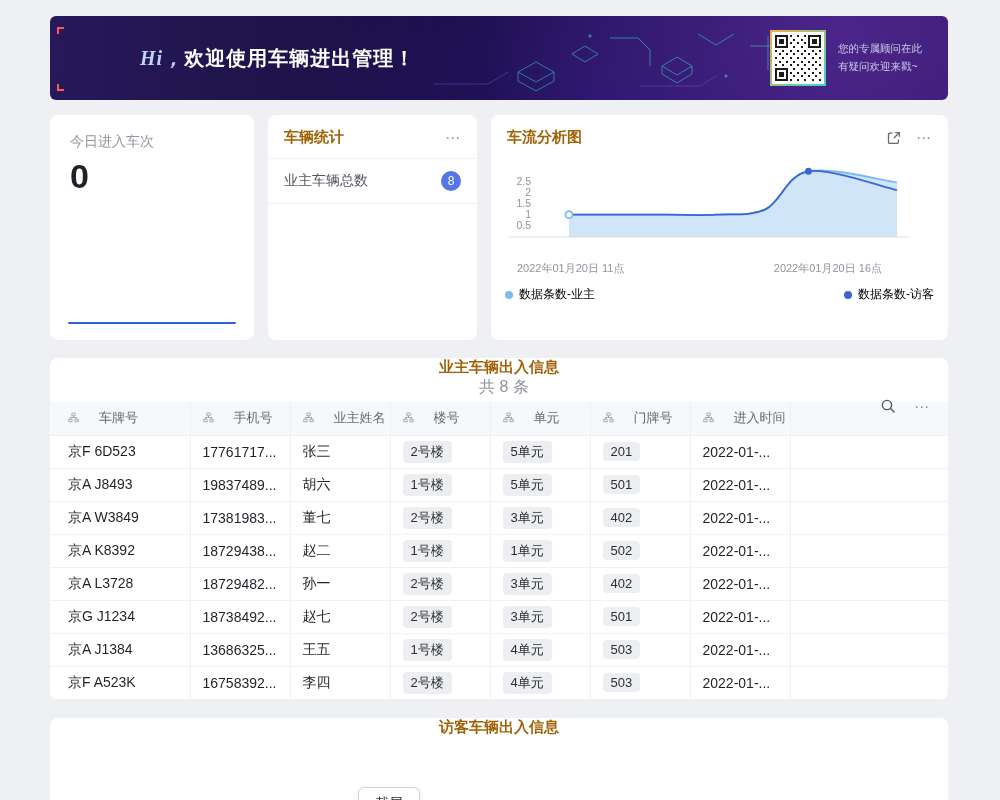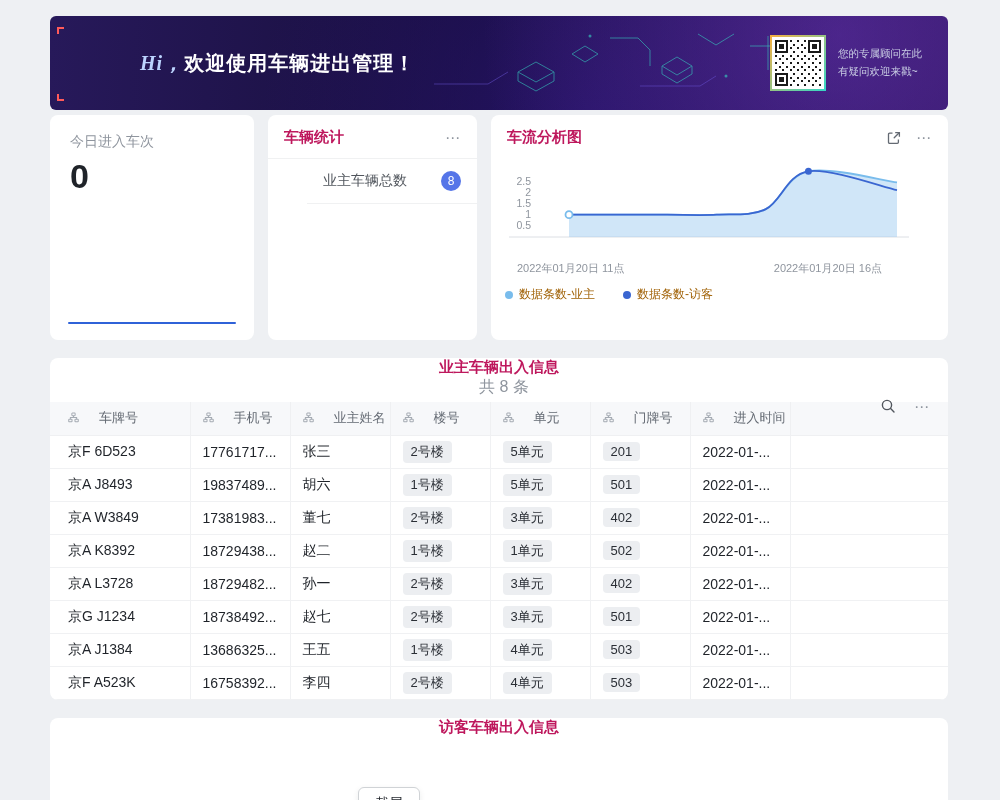--- a/index.html
+++ b/index.html
@@ -1,61 +1,61 @@
 <!DOCTYPE html>
 <html><head>
 <meta charset="utf-8">
 <style>
   * { margin:0; padding:0; box-sizing:border-box; }
   html,body { width:1000px; height:800px; overflow:hidden; }
   body { background:#eef0f3; font-family:"Liberation Sans","DejaVu Sans",sans-serif; color:#1f2329; }
   .page { position:relative; width:1000px; height:800px; }
 
   
-  .banner { position:absolute; left:50px; top:16px; width:898px; height:94px; border-radius:6px; overflow:hidden;
+  .banner { position:absolute; left:50px; top:16px; width:898px; height:84px; border-radius:6px; overflow:hidden;
     background:
       radial-gradient(circle at 88% 20%, rgba(120,60,200,.45), transparent 45%),
       radial-gradient(circle at 60% 120%, rgba(40,20,110,.8), transparent 60%),
       linear-gradient(92deg,#27195a 0%, #170e3c 48%, #2c145e 100%); }
   .banner-deco { position:absolute; left:0; top:0; }
   .banner-title { position:absolute; left:90px; top:50%; transform:translateY(-50%); color:#ffffff; font-size:20px; font-weight:bold; letter-spacing:1px; white-space:nowrap; }
   .banner-title .hi { font-family:"Liberation Serif","DejaVu Serif",serif; font-style:italic; color:#bcd4ff; }
   .red-mark { position:absolute; width:7px; height:7px; }
   .red-mark.tl { left:7px; top:11px; border-top:2px solid #ff5a5a; border-left:2px solid #ff5a5a; }
   .red-mark.bl { left:7px; bottom:9px; border-bottom:2px solid #ff5a5a; border-left:2px solid #ff5a5a; }
   .banner-right { position:absolute; right:26px; top:50%; transform:translateY(-50%); display:flex; align-items:center; gap:12px;padding-left:22px; }
   .qr { width:56px; height:56px; background:#ffffff; padding:3px; border:2px solid transparent;
         border-image:linear-gradient(135deg,#f5b042,#37d6c5) 1; }
   .qr svg { display:block; width:100%; height:100%; }
   .qr-caption { font-size:10.5px; line-height:1.7; color:#c9cde4; }
 
   
   .card { background:#ffffff; border-radius:8px; }
-  .card-title { font-size:15px; font-weight:bold; color:#be185d; }
+  .card-title { font-size:15px; font-weight:bold; color:#a16207; }
   .dots { color:#8f959e; font-size:15px; letter-spacing:1px; cursor:pointer; line-height:1; }
 
   
   .cards-row { position:absolute; left:50px; top:115px; width:898px; height:225px; display:flex; gap:14px; }
   .card-stat { width:204px; position:relative; padding:18px 20px; }
   .stat-title { font-size:14px; color:#8f959e; }
   .stat-value { font-size:34px; font-weight:600; margin-top:6px; color:#1f2329; }
   .stat-line { position:absolute; left:18px; right:18px; bottom:16px; height:2px; background:#2f62d8; border-radius:1px; }
 
   .card-vstats { width:209px; }
   .vstat-header { display:flex; justify-content:space-between; align-items:center; padding:13px 16px 11px; border-bottom:1px solid #f0f1f2; }
-  .vstat-row { display:flex; justify-content:space-between; align-items:center; padding:12px 16px; border-bottom:1px solid #f0f1f2;margin-left:39px; }
+  .vstat-row { display:flex; justify-content:space-between; align-items:center; padding:12px 16px; border-bottom:1px solid #f0f1f2; }
   .vstat-label { font-size:14px; color:#51565d; }
   .vstat-badge { min-width:20px; height:20px; border-radius:50%; color:#fff; font-size:12px; display:flex; align-items:center; justify-content:center; }
 
   .card-chart { flex:1; position:relative; }
   .chart-header { display:flex; justify-content:space-between; align-items:center; padding:13px 16px 8px; }
   .chart-hicons { display:flex; align-items:center; gap:14px; }
   .chart-area { padding:0 14px; }
   .x-labels { display:flex; justify-content:space-between; padding:2px 52px 0 12px; font-size:11px; color:#8f959e; }
-  .legend { display:flex; justify-content:flex-start; gap:28px; margin-top:10px; font-size:12px; color:#a16207; }
+  .legend { display:flex; justify-content:space-between; gap:17px; margin-top:10px; font-size:12px; color:#000000; }
   .legend-item { display:flex; align-items:center; cursor:pointer; }
   .legend-dot { width:8px; height:8px; border-radius:50%; margin-right:6px; }
 
   
   .table-card { position:absolute; left:50px; top:358px; width:898px; height:342px; overflow:hidden; }
   .table-card-header { display:flex; align-items:center; height:44px; padding:0 18px;flex-direction:column; }
   .table-count { font-size:16px; color:#8f959e; margin-left:10px; }
   .table-hicons { margin-left:auto; display:flex; align-items:center; gap:18px; }
   table.data-table { width:100%; border-collapse:collapse; table-layout:fixed; }
   .data-table th { background:#f7f8fa; font-weight:normal; font-size:13px; color:#646a73; text-align:left; height:33px;

